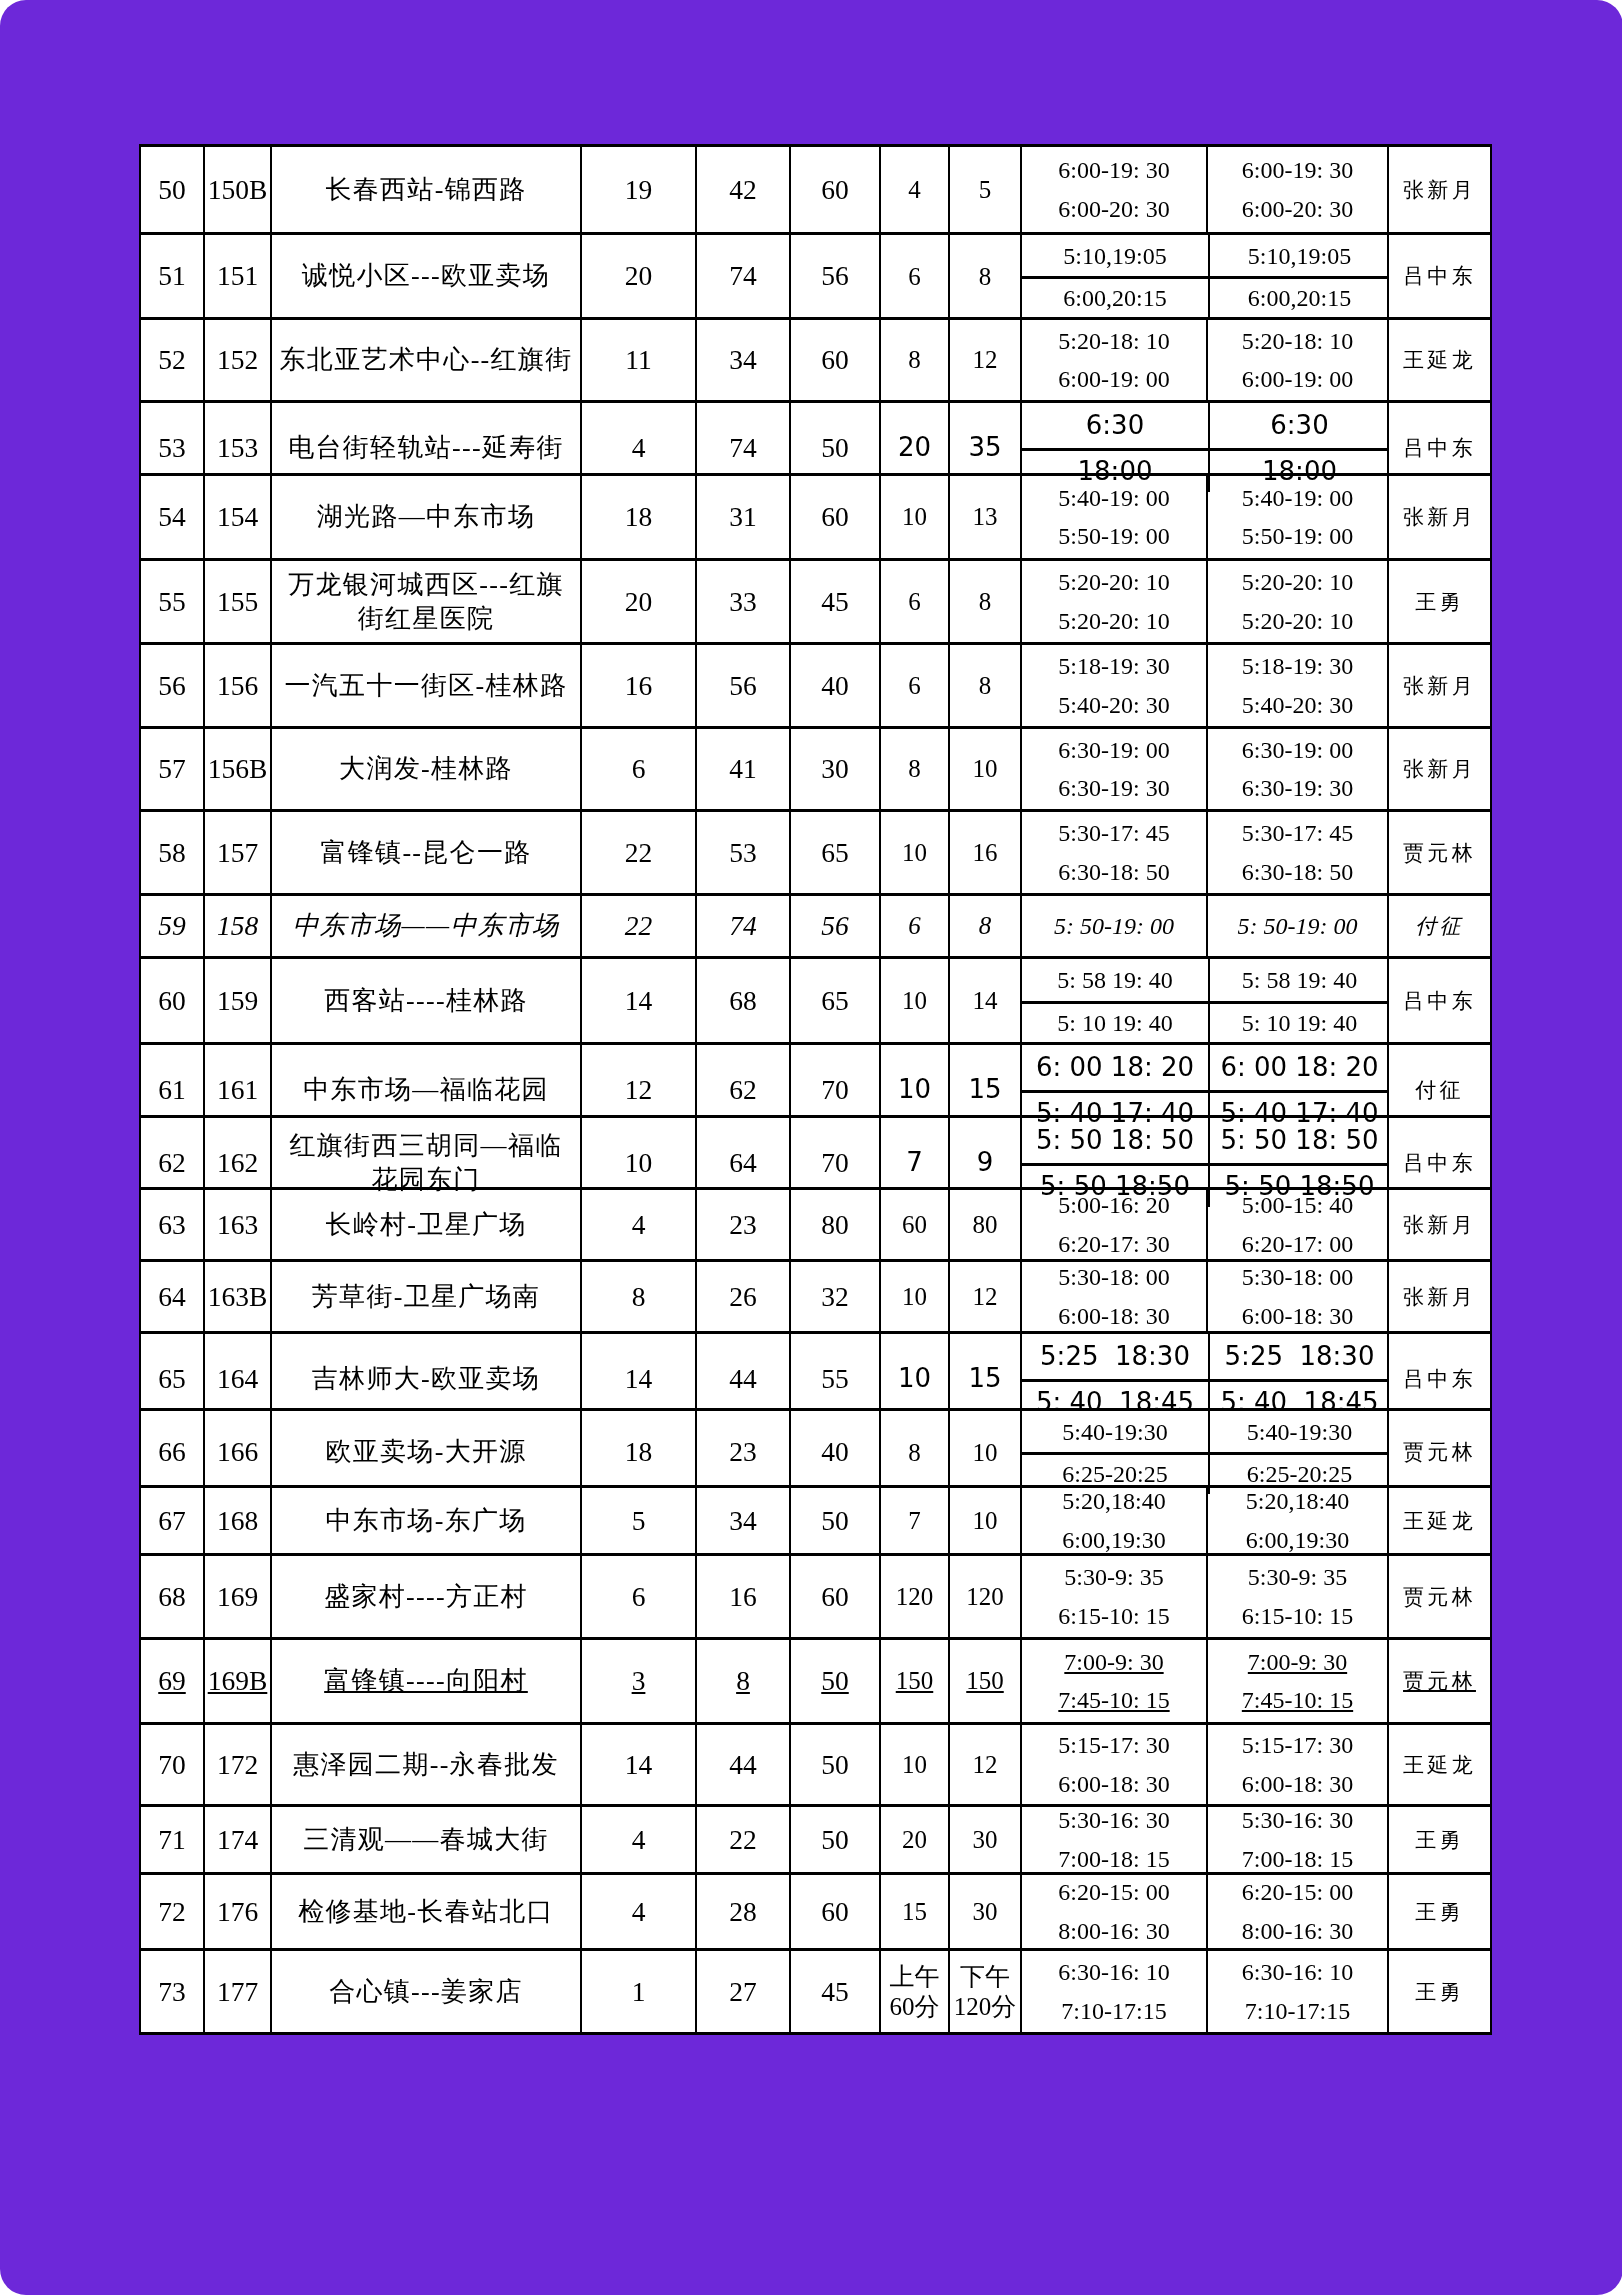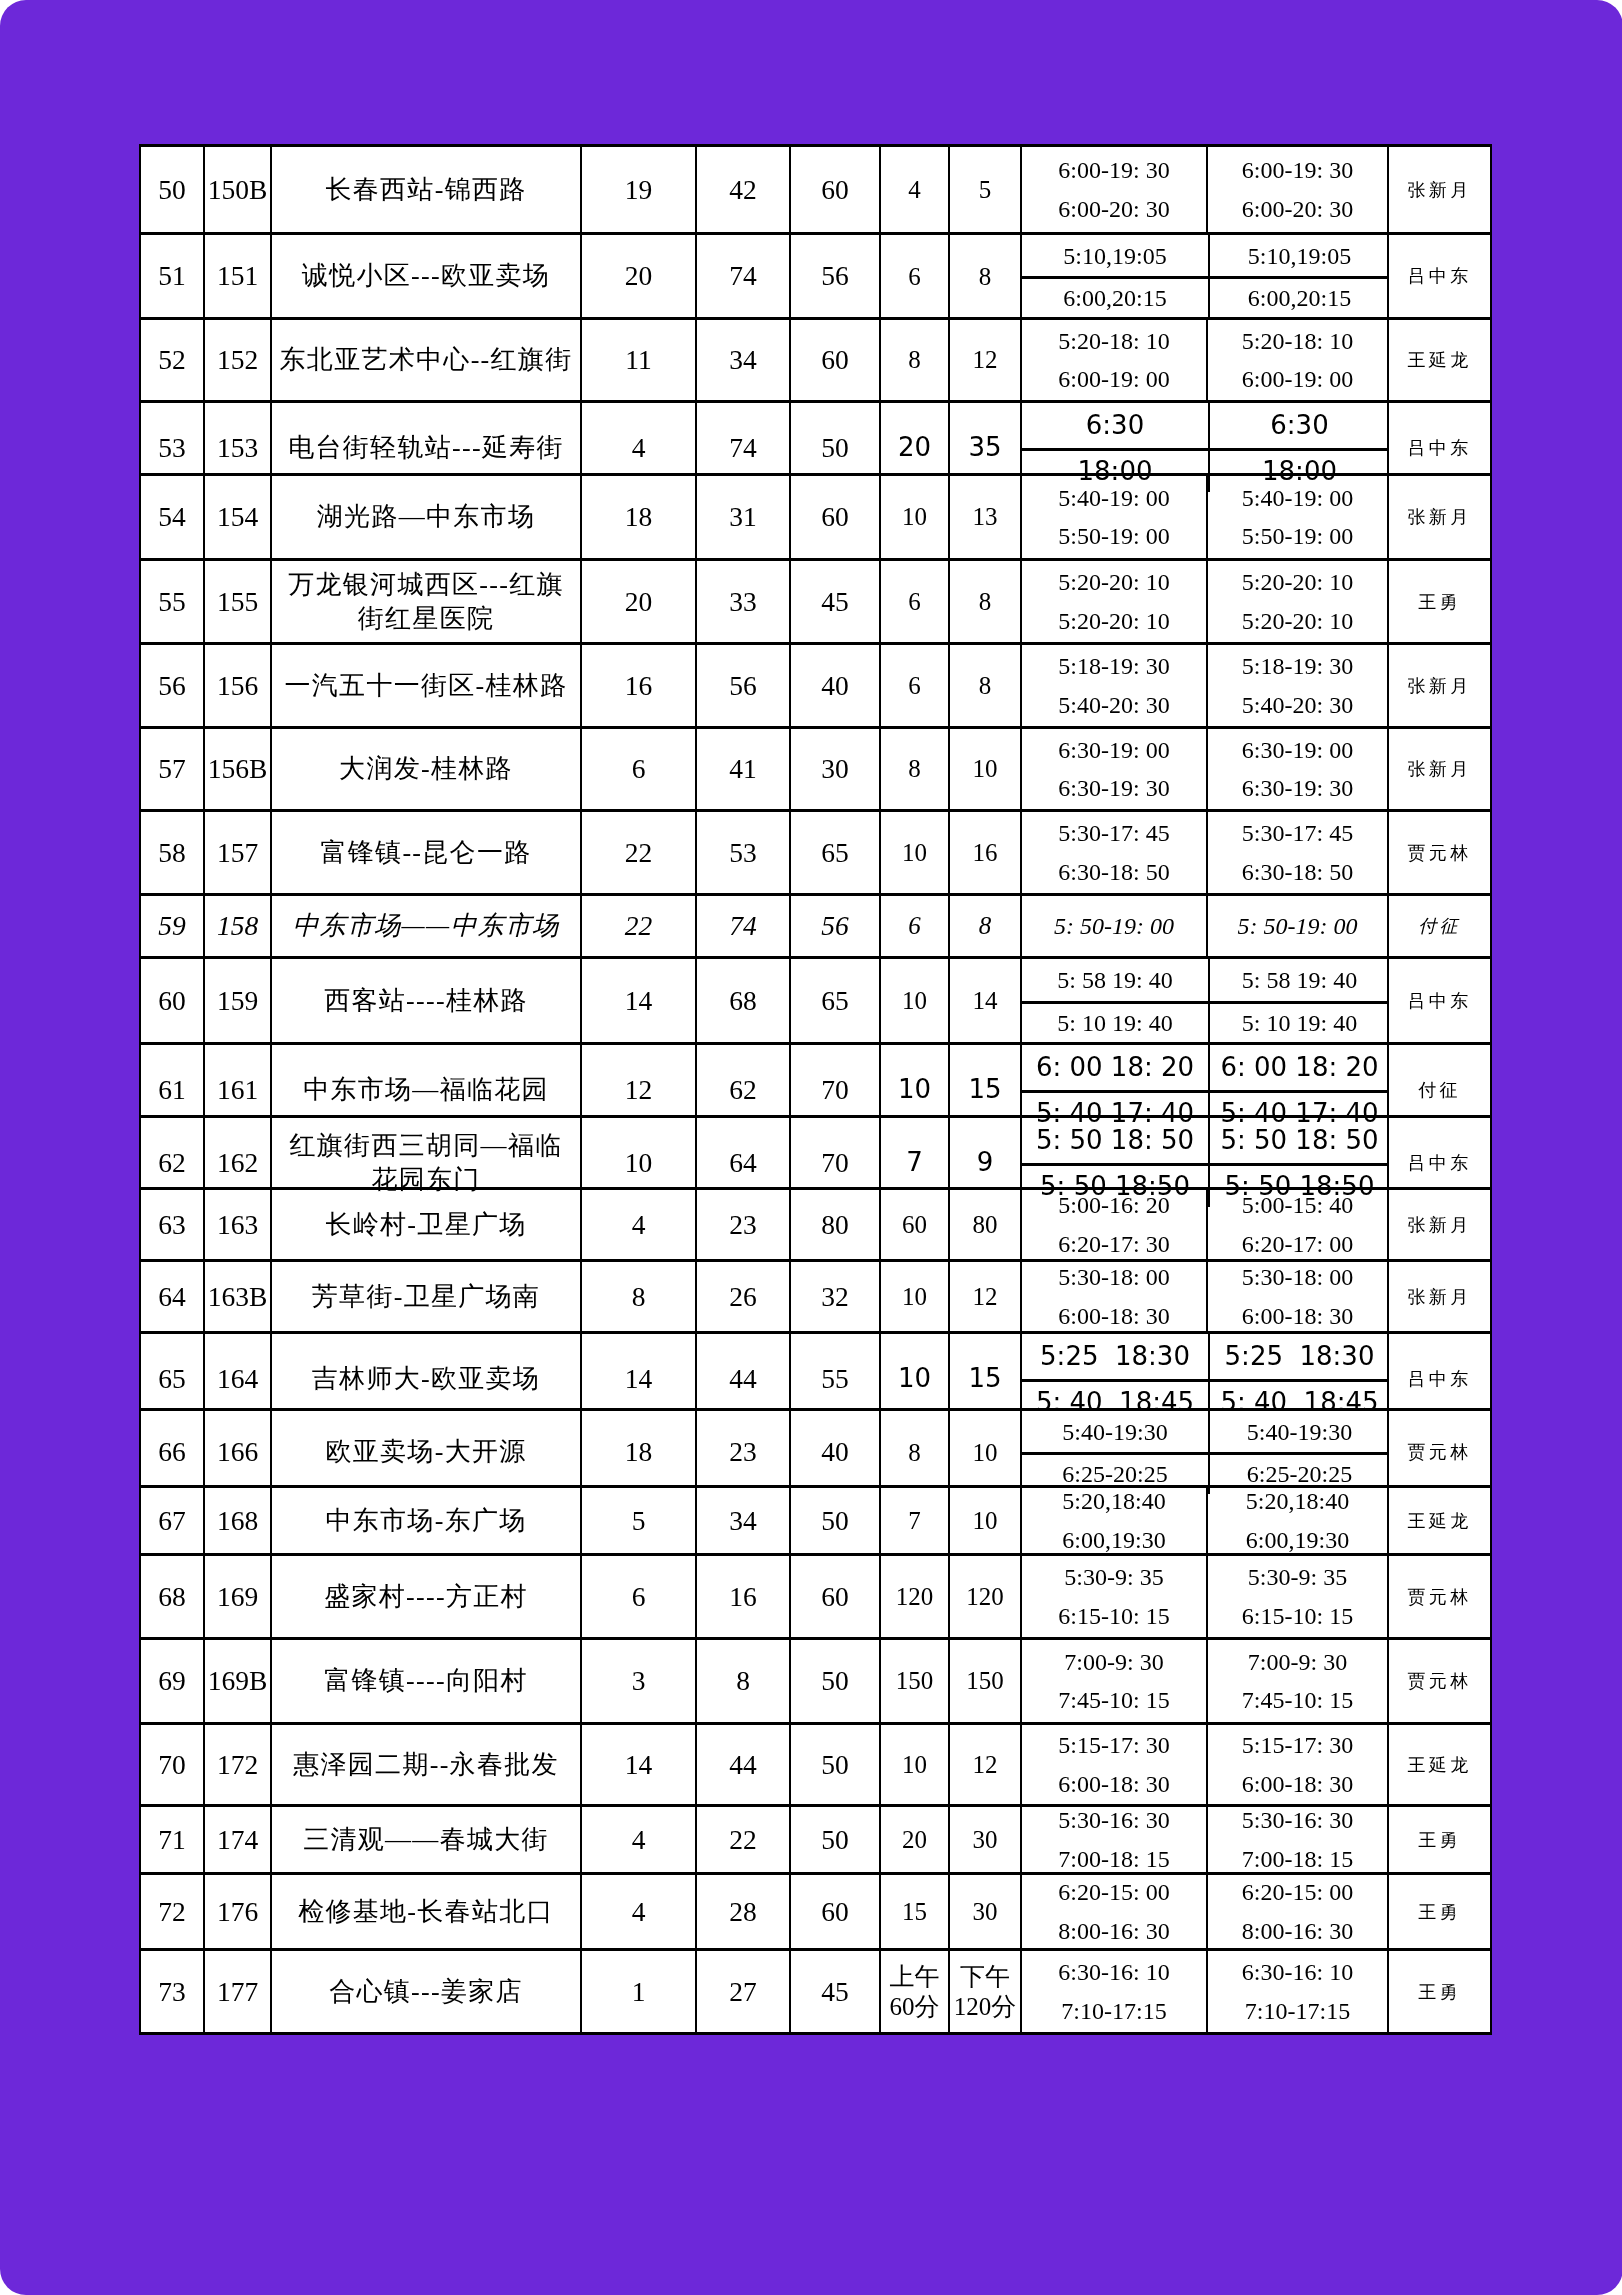--- a/index.html
+++ b/index.html
@@ -27,21 +27,21 @@
     border-left:2px solid #000;
     display:flex;flex-direction:column;
     align-items:center;justify-content:center;
     text-align:center;overflow:hidden;
   }
   .row .cell:first-child{border-left:none;}
 
   .num{font-size:27.5px;}
   .pre{white-space:pre-line;line-height:1.18;font-size:25px;}
   .route-name{font-size:26px;letter-spacing:1.3px;line-height:1.3;padding:0 5.2px;}
-  .driver{font-size:18px;letter-spacing:3.3px;}
+  .driver{font-size:21px;letter-spacing:3.3px;}
 
   .time-line{font-size:24px;line-height:1.6;white-space:pre;}
 
   
   .cell.hei,.split-wrap.hei .time-line{
     font-family:"DejaVu Sans","Liberation Sans",sans-serif;
   }
   .cell.hei{font-size:26px;}
   .split-wrap.hei .time-line{font-size:26px;}
 
@@ -460,21 +460,21 @@
         <div class="cell time">
           <div class="time-line">5:30-9: 35</div>
           <div class="time-line">6:15-10: 15</div>
         </div>
         <div class="cell time">
           <div class="time-line">5:30-9: 35</div>
           <div class="time-line">6:15-10: 15</div>
         </div>
         <div class="cell driver">贾元林</div>
       </div>
-      <div class="row" style="height: 85px;">
+      <div class="row" style="height: 85px; text-decoration: underline;">
         <div class="cell num">69</div>
         <div class="cell num">169B</div>
         <div class="cell route-name">富锋镇----向阳村</div>
         <div class="cell num">3</div>
         <div class="cell num">8</div>
         <div class="cell num">50</div>
         <div class="cell num pre">150</div>
         <div class="cell num pre">150</div>
         <div class="cell time">
           <div class="time-line">7:00-9: 30</div>

